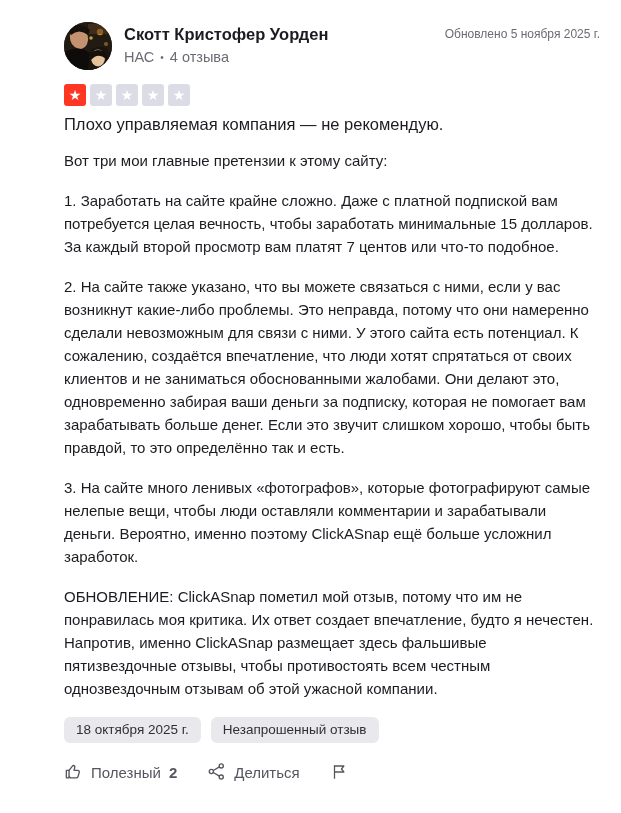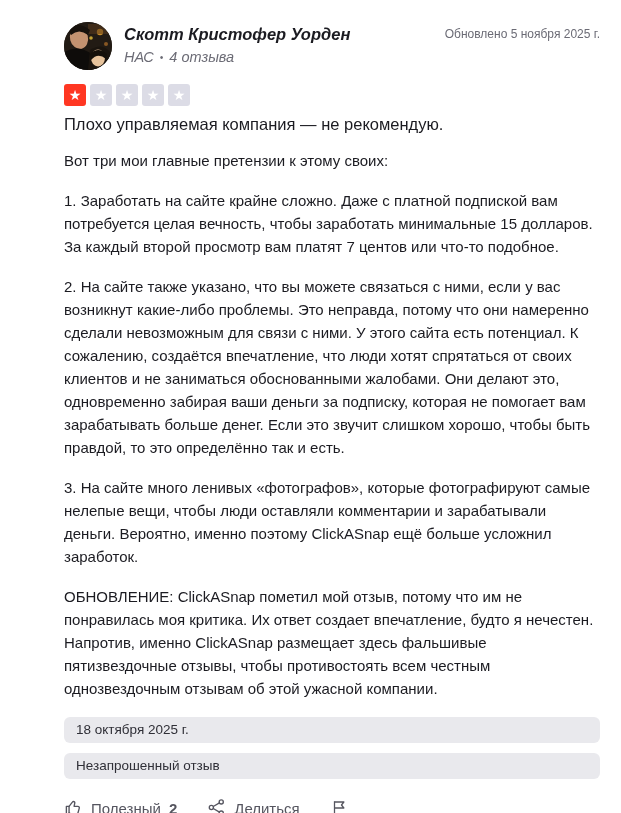--- a/index.html
+++ b/index.html
@@ -21,42 +21,42 @@
   }
   .card{padding:22px 21px 0 64px;}
 
   
   .header{display:flex;align-items:flex-start;}
   .avatar{
     width:48px;height:48px;border-radius:50%;overflow:hidden;flex:0 0 48px;
     background:#241d16;cursor:pointer;
   }
   .avatar svg{display:block;}
-  .header-info{margin-left:12px;padding-top:1px;min-width:0;font-style:italic;}
+  .header-info{margin-left:12px;padding-top:1px;min-width:0;}
   .name{font-size:16.5px;font-weight:700;line-height:22px;color:var(--text-primary);cursor:pointer;}
   .meta{margin-top:4px;font-size:14.5px;color:var(--text-secondary);display:flex;align-items:flex-end;gap:6px;}
   .meta .dot{font-size:10px;line-height:14px;}
   .updated{margin-left:auto;padding-top:5px;font-size:12px;color:var(--text-secondary);white-space:nowrap;}
 
   
   .stars{display:flex;gap:4px;margin-top:14px;}
   .star{
     width:22px;height:22px;border-radius:3px;background:var(--star-empty);
     color:#ffffff;display:flex;align-items:center;justify-content:center;
     font-size:14px;line-height:1;
   }
   .star.filled{background:var(--star-red);}
 
   
   .title{margin-top:8px;font-size:16.5px;font-weight:400;line-height:21px;}
   .body{margin-top:13px;}
   .body p{margin:0 0 17px 0;font-size:15px;line-height:23px;color:var(--text-primary);max-width:537px;}
 
   
-  .badges{display:flex;gap:10px;margin-top:2px;flex-direction:column;}
+  .badges{display:flex;gap:10px;margin-top:2px;}
   .badge{
     background:var(--badge-bg);color:var(--badge-text);
     font-size:13.5px;line-height:16px;padding:5px 12px;border-radius:6px;white-space:nowrap;
   }
 
   
   .footer{display:flex;align-items:center;gap:30px;margin-top:19px;color:var(--footer-text);font-size:15px;}
   .action{display:flex;align-items:flex-end;gap:8px;cursor:pointer;background:none;border:none;padding:0;color:var(--footer-text);font-size:15px;font-family:inherit;}
   .action svg{display:block;}
   .count{font-weight:700;}
@@ -100,21 +100,21 @@
       <span class="star filled">★</span>
       <span class="star">★</span>
       <span class="star">★</span>
       <span class="star">★</span>
       <span class="star">★</span>
     </div>
 
   <h2 class="title">Плохо управляемая компания — не рекомендую.</h2>
 
   <div class="body">
-      <p>Вот три мои главные претензии к этому своих:</p>
+      <p>Вот три мои главные претензии к этому сайту:</p>
       <p>1. Заработать на сайте крайне сложно. Даже с платной подпиской вам потребуется целая вечность, чтобы заработать минимальные 15 долларов. За каждый второй просмотр вам платят 7 центов или что-то подобное.</p>
       <p>2. На сайте также указано, что вы можете связаться с ними, если у вас возникнут какие-либо проблемы. Это неправда, потому что они намеренно сделали невозможным для связи с ними. У этого сайта есть потенциал. К сожалению, создаётся впечатление, что люди хотят спрятаться от своих клиентов и не заниматься обоснованными жалобами. Они делают это, одновременно забирая ваши деньги за подписку, которая не помогает вам зарабатывать больше денег. Если это звучит слишком хорошо, чтобы быть правдой, то это определённо так и есть.</p>
       <p>3. На сайте много ленивых «фотографов», которые фотографируют самые нелепые вещи, чтобы люди оставляли комментарии и зарабатывали деньги. Вероятно, именно поэтому ClickASnap ещё больше усложнил заработок.</p>
       <p>ОБНОВЛЕНИЕ: ClickASnap пометил мой отзыв, потому что им не понравилась моя критика. Их ответ создает впечатление, будто я нечестен. Напротив, именно ClickASnap размещает здесь фальшивые пятизвездочные отзывы, чтобы противостоять всем честным однозвездочным отзывам об этой ужасной компании.</p>
     </div>
 
   <div class="badges">
     <span class="badge">18 октября 2025 г.</span>
     <span class="badge">Незапрошенный отзыв</span>
   </div>

